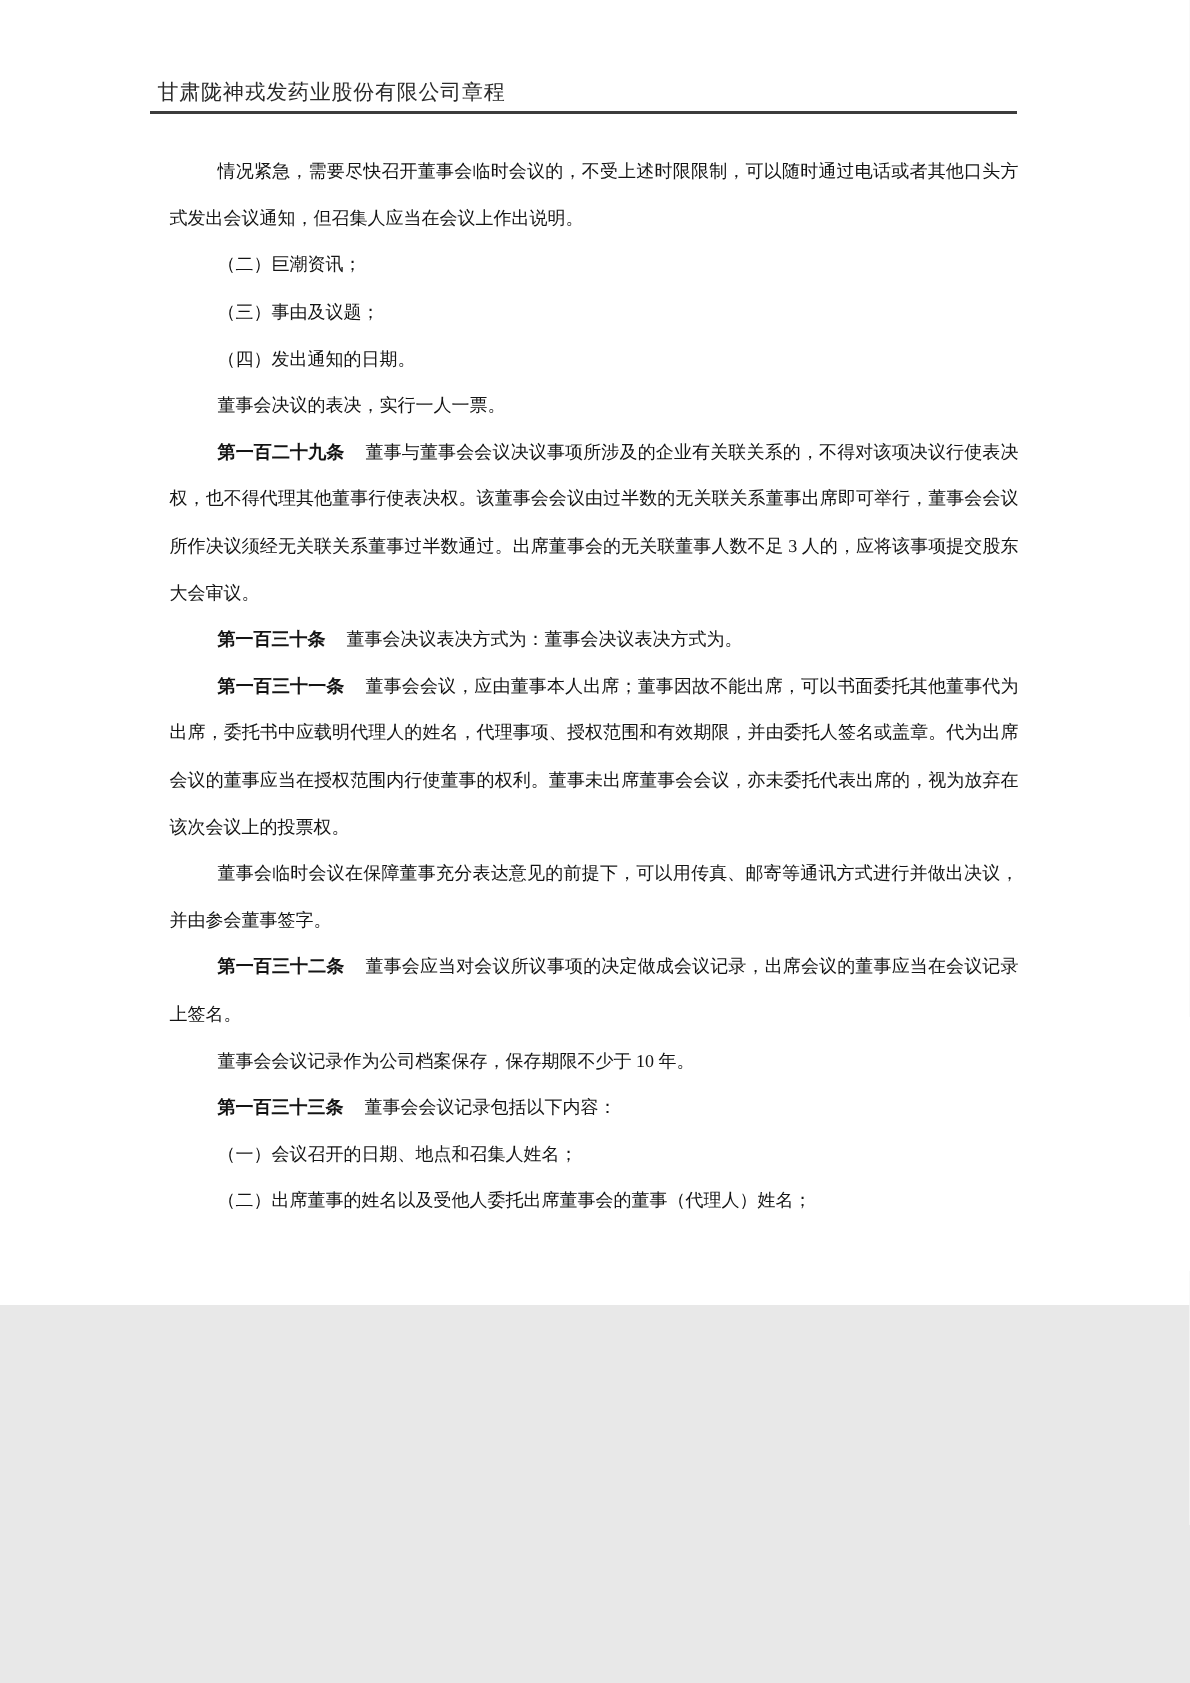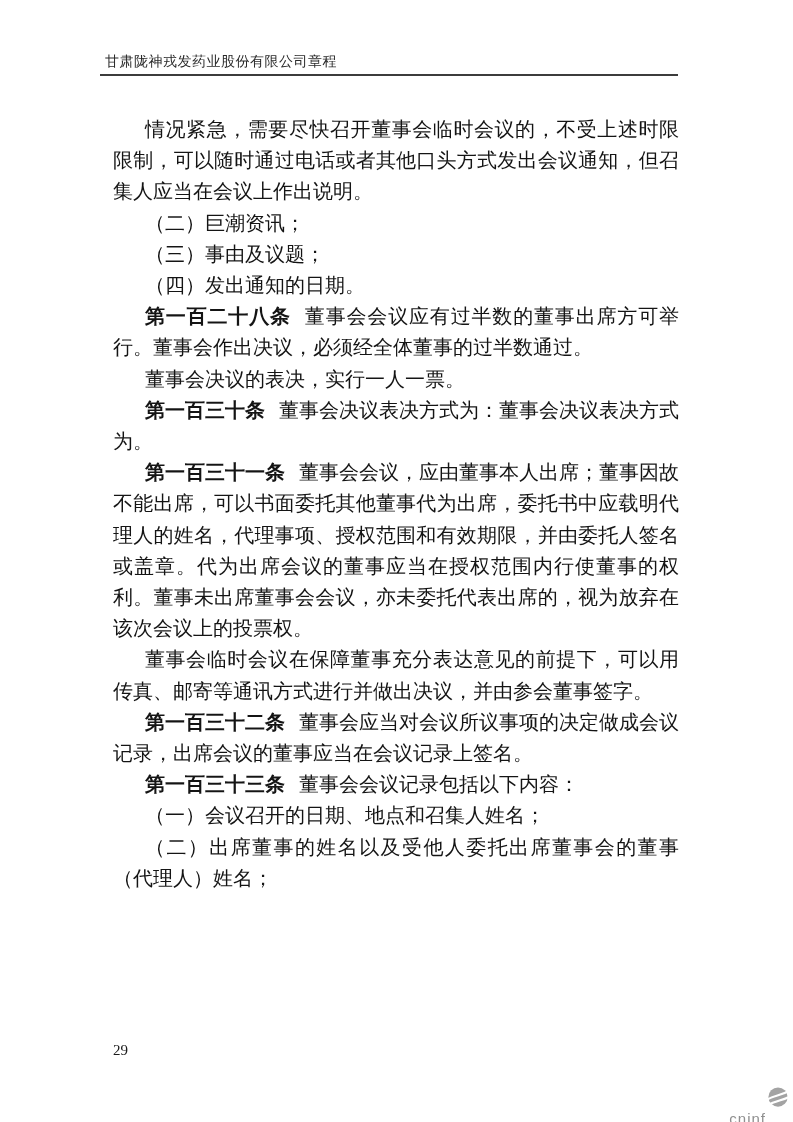--- a/index.html
+++ b/index.html
@@ -1,20 +1,20 @@
 <!DOCTYPE html>
 <html><head>
 <meta charset="utf-8">
 <style>
   html, body { margin: 0; padding: 0; }
   body { background: #e8e8e8; }
   .page {
     position: relative;
     width: 793px;
-    height: 1122px;
+    height: 870px;
     margin: 0 auto;
     background: #ffffff;
     overflow: hidden;
     font-family: "Liberation Serif", "DejaVu Serif", serif;
   }
   .header-title {
     position: absolute;
     left: 105px;
     top: 53px;
     font-size: 14px;
@@ -28,25 +28,24 @@
     top: 74px;
     width: 578px;
     height: 2px;
     background: #3c3c3c;
   }
   .document-body {
     position: absolute;
     left: 113px;
     top: 99px;
     width: 566px;
-    font-size: 20px;
+    font-size: 12px;
     line-height: 31.2px;
     color: #141414;
     text-align: justify;
-    margin-top: 15px;
   }
   .para {
     margin: 0;
     text-indent: 32px;
   }
   .article-number {
     font-weight: bold;
     margin-right: 14px;
   }
   .page-number {
@@ -102,26 +101,27 @@
 
   <div class="header-title">甘肃陇神戎发药业股份有限公司章程</div>
 
   <div class="header-rule"></div>
 
   <div class="document-body">
       <p class="para"><span>情况紧急，需要尽快召开董事会临时会议的，不受上述时限限制，可以随时通过电话或者其他口头方式发出会议通知，但召集人应当在会议上作出说明。</span></p>
       <p class="para"><span>（二）巨潮资讯；</span></p>
       <p class="para"><span>（三）事由及议题；</span></p>
       <p class="para"><span>（四）发出通知的日期。</span></p>
-      <p class="para"><span class="article-number">第一百二十八条</span><span>董事会会议应有过半数的董事出席方可举行。董事会作出决议，必须经全体董事的过半数通过。</span></p>
       <p class="para"><span>董事会决议的表决，实行一人一票。</span></p>
+      <p class="para"><span class="article-number">第一百二十九条</span><span>董事与董事会会议决议事项所涉及的企业有关联关系的，不得对该项决议行使表决权，也不得代理其他董事行使表决权。该董事会会议由过半数的无关联关系董事出席即可举行，董事会会议所作决议须经无关联关系董事过半数通过。出席董事会的无关联董事人数不足 3 人的，应将该事项提交股东大会审议。</span></p>
       <p class="para"><span class="article-number">第一百三十条</span><span>董事会决议表决方式为：董事会决议表决方式为。</span></p>
       <p class="para"><span class="article-number">第一百三十一条</span><span>董事会会议，应由董事本人出席；董事因故不能出席，可以书面委托其他董事代为出席，委托书中应载明代理人的姓名，代理事项、授权范围和有效期限，并由委托人签名或盖章。代为出席会议的董事应当在授权范围内行使董事的权利。董事未出席董事会会议，亦未委托代表出席的，视为放弃在该次会议上的投票权。</span></p>
       <p class="para"><span>董事会临时会议在保障董事充分表达意见的前提下，可以用传真、邮寄等通讯方式进行并做出决议，并由参会董事签字。</span></p>
       <p class="para"><span class="article-number">第一百三十二条</span><span>董事会应当对会议所议事项的决定做成会议记录，出席会议的董事应当在会议记录上签名。</span></p>
+      <p class="para"><span>董事会会议记录作为公司档案保存，保存期限不少于 10 年。</span></p>
       <p class="para"><span class="article-number">第一百三十三条</span><span>董事会会议记录包括以下内容：</span></p>
       <p class="para"><span>（一）会议召开的日期、地点和召集人姓名；</span></p>
       <p class="para"><span>（二）出席董事的姓名以及受他人委托出席董事会的董事（代理人）姓名；</span></p>
     </div>
 
   <div class="page-number">29</div>
 
   <div class="cninfo-logo">
     <div class="logo-row">
       <span class="logo-brand">cninf</span>

